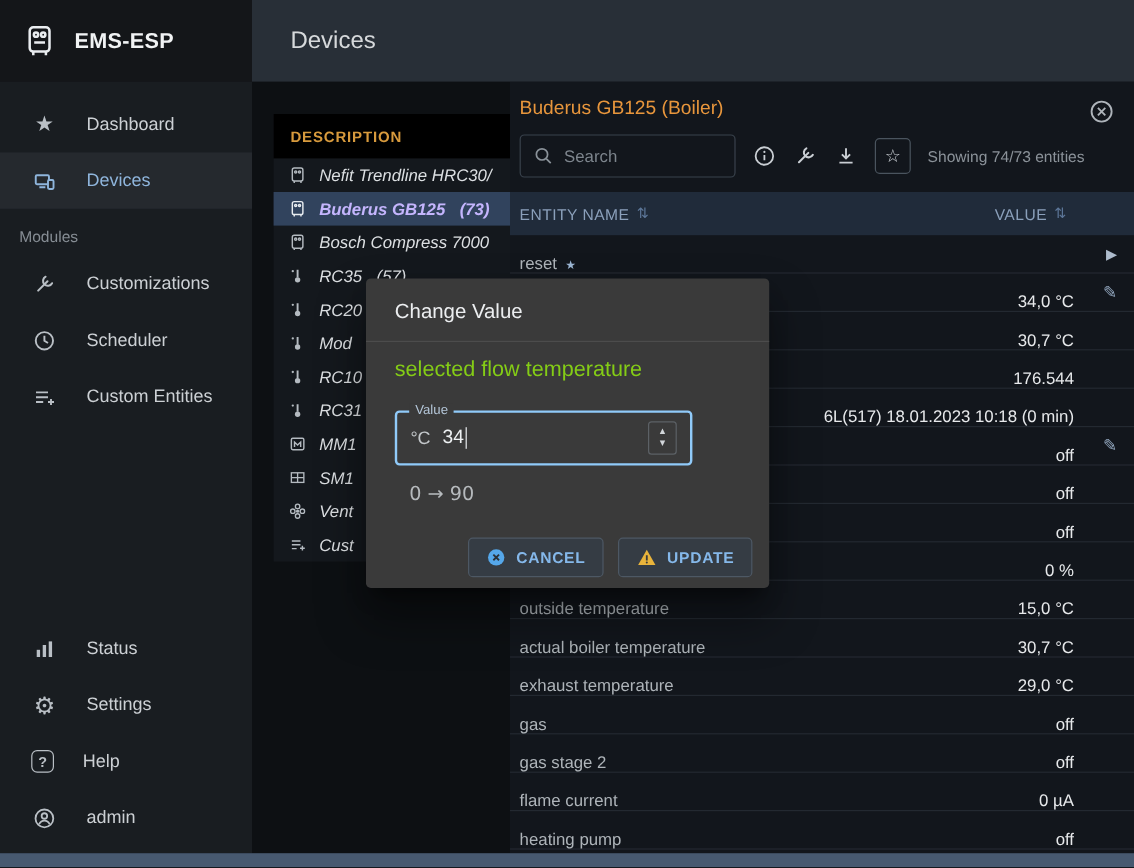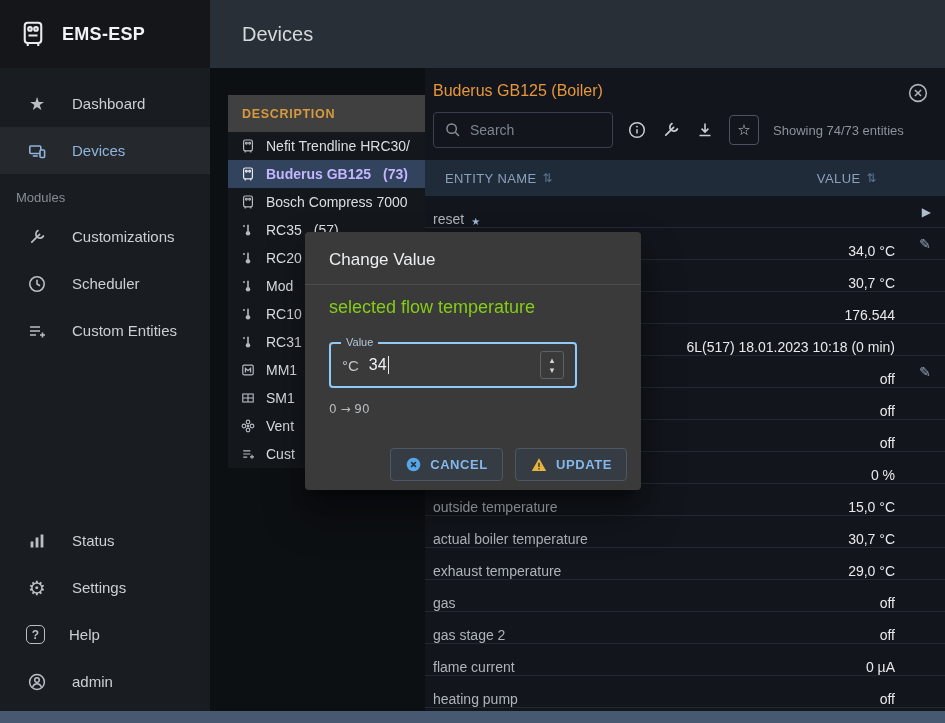--- a/index.html
+++ b/index.html
@@ -22,24 +22,24 @@
     color:#ccd0d4; font-size:15px; cursor:pointer; }
   .nav-item .nicon { width:22px; height:22px; color:#b9bfc5; display:flex; align-items:center; justify-content:center; font-size:18px; }
   .nav-item.active { background:#25292e; color:#8fb5dc; }
   .nav-item.active .nicon { color:#8fb5dc; }
   .nav-first { margin-top:12px; }
   .section-label { padding:16px 0 8px 16px; color:#868d94; font-size:13px; }
   .sidebar-footer { position:absolute; left:0; top:449px; width:210px; }
 
   
   .device-table { position:absolute; left:228px; top:95px; width:250px; background:#14181d; z-index:1; }
-  .dt-header { height:37px; background:#404040; display:flex; align-items:center; padding-left:14px;
+  .dt-header { height:37px; background:#000000; display:flex; align-items:center; padding-left:14px;
     color:#d79a3d; font-size:12.5px; font-weight:bold; letter-spacing:.7px; }
   .drow { height:28px; display:flex; align-items:center; padding-left:12px; gap:10px;
-    color:#dcdfe2; font-size:14px; white-space:nowrap; cursor:pointer; }
+    color:#dcdfe2; font-size:14px; white-space:nowrap; cursor:pointer;font-style:italic; }
   .drow .dicon { width:16px; height:18px; color:#b4bac0; flex:none; }
   .drow.selected { background:#31435d; font-weight:bold; color:#c4b5fd; }
   .drow.selected .dicon { color:#e8ecf0; }
   .dcount { margin-left:2px; }
 
   
   .panel { position:absolute; left:425px; top:68px; width:520px; height:643px; background:#12161c; z-index:2; }
   .panel-title { position:absolute; left:8px; top:14px; color:#e8963c; font-size:16px;text-align:center; }
   .close-btn { position:absolute; right:16px; top:14px; width:22px; height:22px; color:#aeb4ba; cursor:pointer; }
   .toolbar { position:absolute; left:8px; top:44px; right:8px; height:36px; display:flex; align-items:center; }
@@ -47,21 +47,21 @@
     display:flex; align-items:center; padding:16px 10px; gap:8px; color:#8a9299; }
   .search-box input { background:transparent; border:none; outline:none; color:#cfd3d7;
     font-size:14px; width:120px; font-family:inherit; }
   .search-box input::placeholder { color:#7d858d; }
   .tb-icon { width:20px; height:20px; color:#c9ced3; margin-left:14px; cursor:pointer; }
   .star-btn { width:30px; height:30px; border:1px solid #4a545e; border-radius:4px; margin-left:14px;
     display:flex; align-items:center; justify-content:center; color:#c9ced3; font-size:15px; cursor:pointer; }
   .showing { margin-left:14px; color:#8b9299; font-size:13px; }
 
   .entity-table { position:absolute; left:0; right:0; top:92px; }
-  .et-head { height:36px; background:#202b3a; display:flex; align-items:center; padding:0 20px;
+  .et-head { height:36px; background:#202b3a; display:flex; align-items:center; padding:0 8px;
     color:#8ba0bb; font-size:13px; letter-spacing:.4px; }
   .sort-glyph { font-size:12px; color:#5d7799; margin-left:6px; cursor:pointer; }
   .et-head .val-col { margin-left:auto; margin-right:48px; display:flex; align-items:center; }
   .prow { height:32px; display:flex; align-items:flex-end; padding:0 50px 0 8px; position:relative;
     border-bottom:1px solid #232931; }
   .pname { color:#aeb4b9; font-size:14px; }
   .pfav { color:#9db8d6; font-size:10px; margin-left:7px; }
   .pval { margin-left:auto; color:#e7e9eb; font-size:14px; white-space:nowrap; }
   .row-icon { position:absolute; right:14px; top:50%; transform:translateY(-50%); font-size:14px; color:#8fa3ba; cursor:pointer; }
   .row-icon.play { color:#aebccd; font-size:12px; }
@@ -77,21 +77,21 @@
     border:2px solid #90caf9; border-radius:4px; display:flex; align-items:center; padding:0 11px; cursor:text; }
   .vf-label { position:absolute; top:-8px; left:10px; background:#3a3a3a; padding:0 5px;
     font-size:11px; color:#b4c6d8; }
   .vf-unit { color:#c3c7ca; font-size:15px; }
   .vf-value { color:#eef1f3; font-size:16px; margin-left:10px; }
   .vf-caret { width:1px; height:18px; background:#e8ebee; margin-left:1px; }
   .vf-spinner { margin-left:auto; width:24px; height:28px; border:1px solid #5c6166; border-radius:3px;
     display:flex; flex-direction:column; align-items:center; justify-content:center; line-height:1;
     color:#d2d6da; cursor:pointer; }
   .vf-spinner span { font-size:9px; line-height:1.15; }
-  .dlg-range { margin-top:14px; color:#b6babd; font-size:12px; }
+  .dlg-range { margin-top:14px; color:#b6babd; font-size:16px;margin-left:12px; }
   .dlg-actions { position:absolute; right:14px; bottom:9px; display:flex; gap:12px; }
   .dlg-btn { height:33px; display:flex; align-items:center; gap:8px; padding:0 14px;
     background:#353c44; border:1px solid #4d5864; border-radius:4px; color:#85b8ea;
     font-size:13px; font-weight:bold; letter-spacing:.6px; cursor:pointer; }
 
   
   .bottom-strip { position:absolute; left:0; bottom:0; width:945px; height:12px; background:#475970; z-index:4; }
 </style>
 </head>
 <body>

